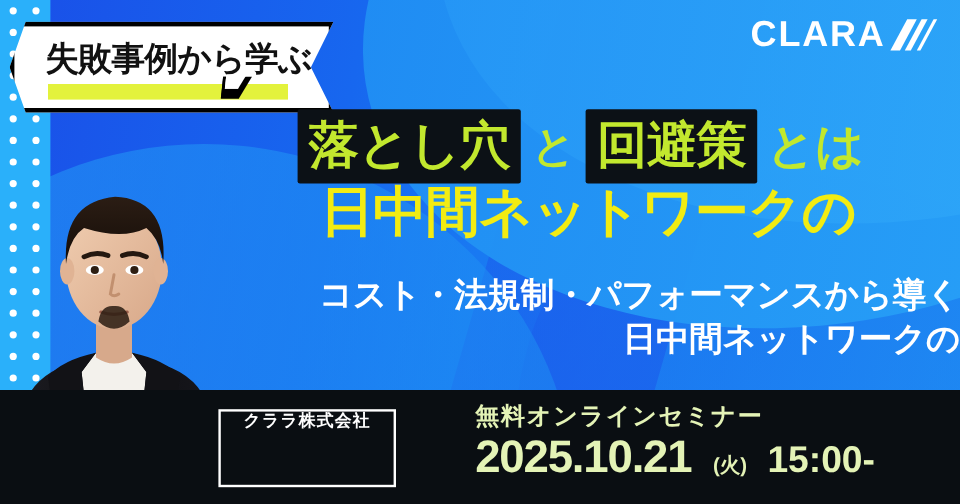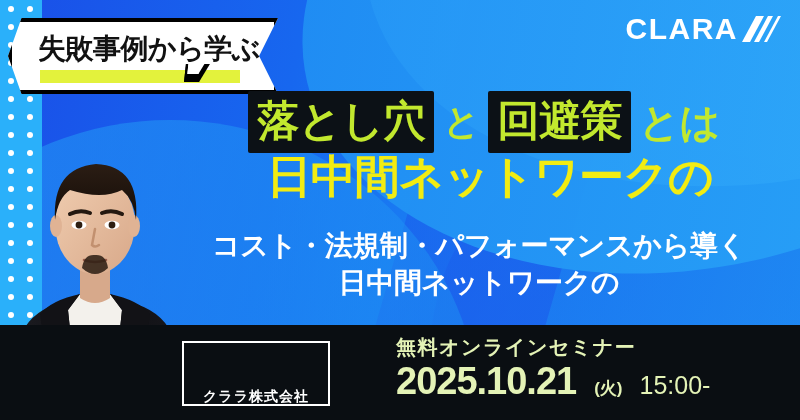--- a/index.html
+++ b/index.html
@@ -193,21 +193,21 @@
     line-height:1;
     letter-spacing:-0.5px;
     padding-left:2px;
   }
 
   
   #subtitle {
     position:absolute;
     left:140px; top:228px;
     width:660px;
-    text-align:center;
+    text-align:right;
     padding-left:18px;
   }
   .sub-line {
     color:#ffffff;
     font-size:28px;
     font-weight:700;
     line-height:1.32;
     letter-spacing:-0.3px;
     white-space:nowrap;
   }
@@ -223,21 +223,21 @@
   
   #speaker-box {
     position:absolute;
     left:182px; top:341px;
     width:148px; height:65px;
     border:2px solid #ffffff;
     background:#0a0e12;
     display:flex;
     flex-direction:column;
     align-items:center;
-    justify-content:flex-end;
+    justify-content:flex-start;
   }
   #speaker-company {
     color:#ffffff;
     font-size:14px;
     font-weight:700;
     letter-spacing:1px;
     line-height:1.1;
     white-space:nowrap;
   }
   #speaker-name {
@@ -281,22 +281,22 @@
   }
   #event-dow {
     color:#e4f3b6;
     font-size:17px;
     font-weight:700;
     line-height:1;
     padding:0 5px 0 6px;
   }
   #event-time {
     color:#e4f3b6;
-    font-size:25px;
-    font-weight:400;
+    font-size:31px;
+    font-weight:700;
     letter-spacing:0px;
     line-height:1;
   }
 </style>
 </head>
 <body>
 
 <div id="banner">
 
   <div class="swoosh swoosh-d"></div>

